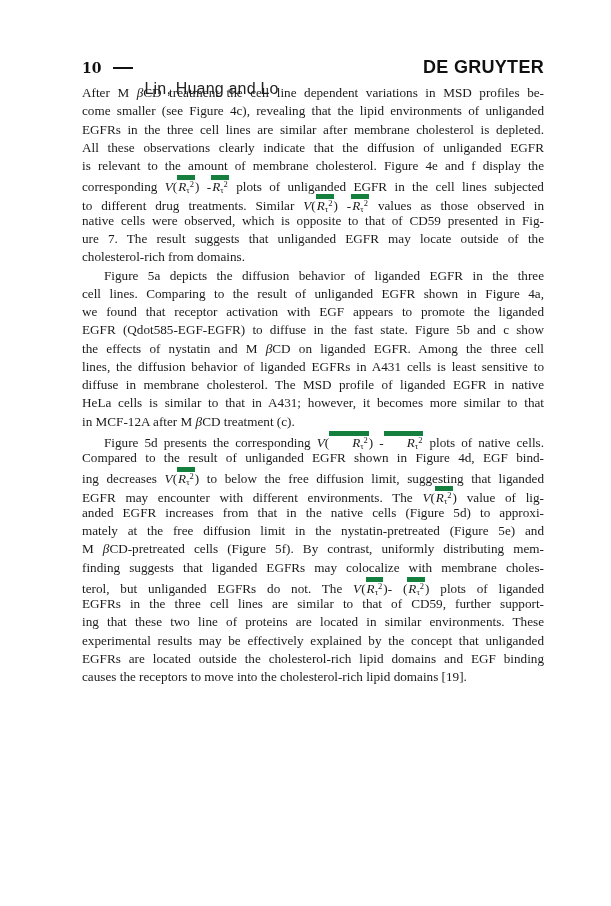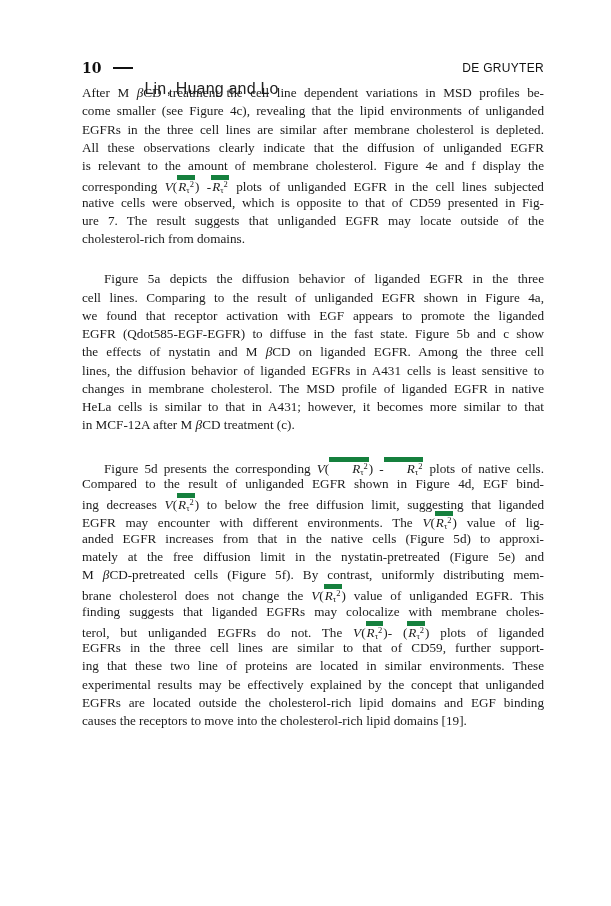--- a/index.html
+++ b/index.html
@@ -40,22 +40,22 @@
     margin: 0 11px 0 12px;
   }
   .authors {
     font-size: 16px;
     letter-spacing: 0.2px;
     color: #222;
     margin-top: 43px;
   }
   .publisher {
     margin-left: auto;
-    font-weight: normal;
-    font-size: 12px;
+    font-weight: bold;
+    font-size: 18px;
     letter-spacing: 0.3px;
     color: #111;
   }
   
   .bodytext {
     position: absolute;
     top: 84px;
     left: 82px;
     width: 462px;
     font-family: Liberation Serif, serif;
@@ -66,21 +66,20 @@
     line-height: 18.25px;
     height: 18.25px;
     text-align: justify;
     text-align-last: justify;
   }
   .line.plast {
     text-align-last: left;
   }
   .line.indent {
     text-indent: 22px;
-    margin-top: 22px;
   }
   .line i {
     font-style: italic;
   }
   
   .math {
     white-space: nowrap;
   }
   .ovl {
     display: inline-block;
@@ -111,40 +110,40 @@
     <span class="publisher">DE GRUYTER</span>
   </div>
 
   <div class="bodytext">
       <div class="line">After M <i>β</i>CD treatment the cell line dependent variations in MSD profiles be-</div>
       <div class="line">come smaller (see Figure 4c), revealing that the lipid environments of unliganded</div>
       <div class="line">EGFRs in the three cell lines are similar after membrane cholesterol is depleted.</div>
       <div class="line">All these observations clearly indicate that the diffusion of unliganded EGFR</div>
       <div class="line">is relevant to the amount of membrane cholesterol. Figure 4e and f display the</div>
       <div class="line">corresponding <span class="math"><i>V</i>(<span class="ovl"><i>R</i><sub>τ</sub><sup>2</sup></span>)</span> -<span class="math"><span class="ovl"><i>R</i><sub>τ</sub><sup>2</sup></span></span> plots of unliganded EGFR in the cell lines subjected</div>
+      <div class="line">to different drug treatments. Similar <span class="math"><i>V</i>(<span class="ovl"><i>R</i><sub>τ</sub><sup>2</sup></span>)</span> -<span class="math"><span class="ovl"><i>R</i><sub>τ</sub><sup>2</sup></span></span> values as those observed in</div>
       <div class="line">native cells were observed, which is opposite to that of CD59 presented in Fig-</div>
       <div class="line">ure 7. The result suggests that unliganded EGFR may locate outside of the</div>
       <div class="line plast">cholesterol-rich from domains.</div>
       <div class="line indent">Figure 5a depicts the diffusion behavior of liganded EGFR in the three</div>
       <div class="line">cell lines. Comparing to the result of unliganded EGFR shown in Figure 4a,</div>
       <div class="line">we found that receptor activation with EGF appears to promote the liganded</div>
       <div class="line">EGFR (Qdot585-EGF-EGFR) to diffuse in the fast state. Figure 5b and c show</div>
       <div class="line">the effects of nystatin and M <i>β</i>CD on liganded EGFR. Among the three cell</div>
       <div class="line">lines, the diffusion behavior of liganded EGFRs in A431 cells is least sensitive to</div>
-      <div class="line">changes in membrane cholesterol. The MSD profile of liganded EGFR in native</div>
+      <div class="line">diffuse in membrane cholesterol. The MSD profile of liganded EGFR in native</div>
       <div class="line">HeLa cells is similar to that in A431; however, it becomes more similar to that</div>
       <div class="line plast">in MCF-12A after M <i>β</i>CD treatment (c).</div>
       <div class="line indent">Figure 5d presents the corresponding <span class="math"><i>V</i>(<span class="ovl"><i>R</i><sub>τ</sub><sup>2</sup></span>)</span> -<span class="math"><span class="ovl"><i>R</i><sub>τ</sub><sup>2</sup></span></span> plots of native cells.</div>
       <div class="line">Compared to the result of unliganded EGFR shown in Figure 4d, EGF bind-</div>
       <div class="line">ing decreases <span class="math"><i>V</i>(<span class="ovl"><i>R</i><sub>τ</sub><sup>2</sup></span>)</span> to below the free diffusion limit, suggesting that liganded</div>
       <div class="line">EGFR may encounter with different environments. The <span class="math"><i>V</i>(<span class="ovl"><i>R</i><sub>τ</sub><sup>2</sup></span>)</span> value of lig-</div>
       <div class="line">anded EGFR increases from that in the native cells (Figure 5d) to approxi-</div>
       <div class="line">mately at the free diffusion limit in the nystatin-pretreated (Figure 5e) and</div>
       <div class="line">M <i>β</i>CD-pretreated cells (Figure 5f). By contrast, uniformly distributing mem-</div>
-      <div class="line">brane cholesterol does not change the <span class="math"><i>V</i>(<span class="ovl"><i>R</i><sub>τ</sub><sup>2</sup></span>)</span> value of unliganded EGFR. This</div>
       <div class="line">finding suggests that liganded EGFRs may colocalize with membrane choles-</div>
       <div class="line">terol, but unliganded EGFRs do not. The <span class="math"><i>V</i>(<span class="ovl"><i>R</i><sub>τ</sub><sup>2</sup></span>)</span>- <span class="math">(<span class="ovl"><i>R</i><sub>τ</sub><sup>2</sup></span>)</span> plots of liganded</div>
       <div class="line">EGFRs in the three cell lines are similar to that of CD59, further support-</div>
       <div class="line">ing that these two line of proteins are located in similar environments. These</div>
       <div class="line">experimental results may be effectively explained by the concept that unliganded</div>
       <div class="line">EGFRs are located outside the cholesterol-rich lipid domains and EGF binding</div>
       <div class="line plast">causes the receptors to move into the cholesterol-rich lipid domains [19].</div>
     </div>
 
 </div>

